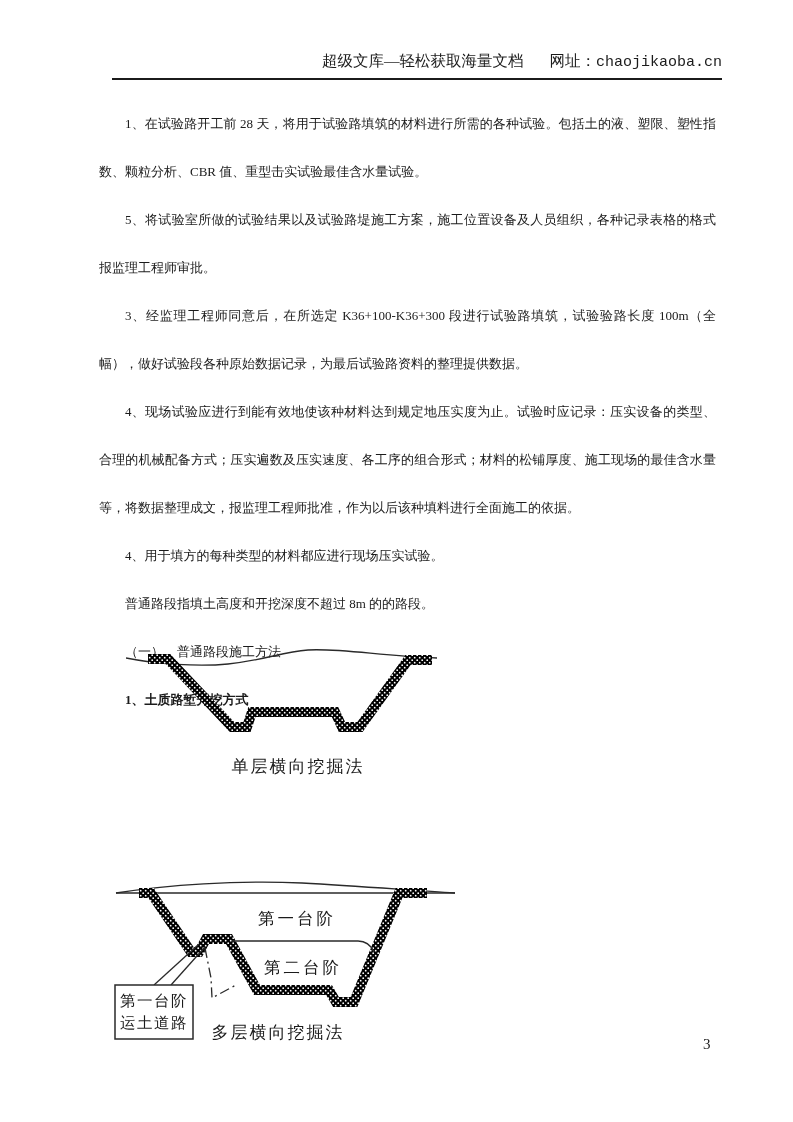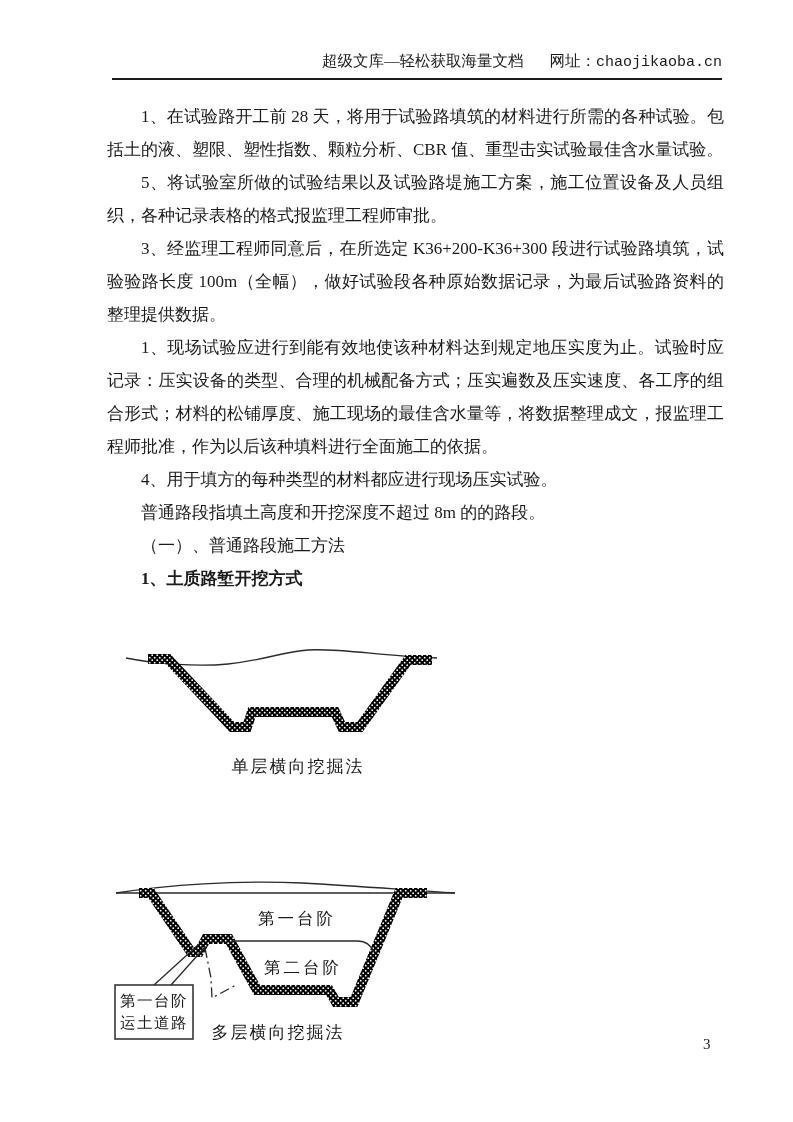--- a/index.html
+++ b/index.html
@@ -9,22 +9,22 @@
     font-family:"Liberation Serif", serif; color:#1b1b1b; overflow:hidden;
   }
   .header {
     position:absolute; left:112px; top:50px; width:610px;
     text-align:right; font-size:15.5px; line-height:22px;
     border-bottom:2px solid #1b1b1b; padding-bottom:4px; white-space:nowrap;
   }
   .header .url-label { margin-left:26px; }
   .header .url { font-family:"Liberation Mono", monospace; font-size:15px; }
   .body-text {
-    position:absolute; left:107px; top:100px; width:617px;
-    font-size:17px; line-height:33px; text-align:justify; text-justify:inter-ideograph;
+    position:absolute; left:99px; top:100px; width:617px;
+    font-size:13px; line-height:48px; text-align:justify; text-justify:inter-ideograph;
   }
   .para { text-indent:2em; margin:0; }
   .bold { font-weight:bold; }
   .method { position:absolute; font-size:18px; line-height:34px; }
   .method .m-title { margin:0; }
   .method .m-body { margin:0; text-indent:2em; text-align:justify; text-justify:inter-ideograph; }
   #method1 { left:438px; top:632px; width:300px; }
   #method2 { left:430px; top:827px; width:308px; }
   svg { position:absolute; display:block; }
   #diagram1 { left:126px; top:644px; }
@@ -42,22 +42,22 @@
 
 <div class="page">
 
   <div class="header">
     <span>超级文库—轻松获取海量文档</span><span class="url-label">网址：</span><span class="url">chaojikaoba.cn</span>
   </div>
 
   <div class="body-text">
     <p class="para">1、在试验路开工前 28 天，将用于试验路填筑的材料进行所需的各种试验。包括土的液、塑限、塑性指数、颗粒分析、CBR 值、重型击实试验最佳含水量试验。</p>
     <p class="para">5、将试验室所做的试验结果以及试验路堤施工方案，施工位置设备及人员组织，各种记录表格的格式报监理工程师审批。</p>
-    <p class="para">3、经监理工程师同意后，在所选定 K36+200-K36+300 段进行试验路填筑，试验验路长度 100m（全幅），做好试验段各种原始数据记录，为最后试验路资料的整理提供数据。</p>
-    <p class="para">1、现场试验应进行到能有效地使该种材料达到规定地压实度为止。试验时应记录：压实设备的类型、合理的机械配备方式；压实遍数及压实速度、各工序的组合形式；材料的松铺厚度、施工现场的最佳含水量等，将数据整理成文，报监理工程师批准，作为以后该种填料进行全面施工的依据。</p>
+    <p class="para">3、经监理工程师同意后，在所选定 K36+100-K36+300 段进行试验路填筑，试验验路长度 100m（全幅），做好试验段各种原始数据记录，为最后试验路资料的整理提供数据。</p>
+    <p class="para">4、现场试验应进行到能有效地使该种材料达到规定地压实度为止。试验时应记录：压实设备的类型、合理的机械配备方式；压实遍数及压实速度、各工序的组合形式；材料的松铺厚度、施工现场的最佳含水量等，将数据整理成文，报监理工程师批准，作为以后该种填料进行全面施工的依据。</p>
     <p class="para">4、用于填方的每种类型的材料都应进行现场压实试验。</p>
     <p class="para">普通路段指填土高度和开挖深度不超过 8m 的的路段。</p>
     <p class="para">（一）、普通路段施工方法</p>
     <p class="para bold">1、土质路堑开挖方式</p>
   </div>
 
 
   <svg id="diagram1" width="312" height="140" viewBox="0 0 312 140">
     <defs>
       <pattern id="stip1" width="5" height="5" patternUnits="userSpaceOnUse">

